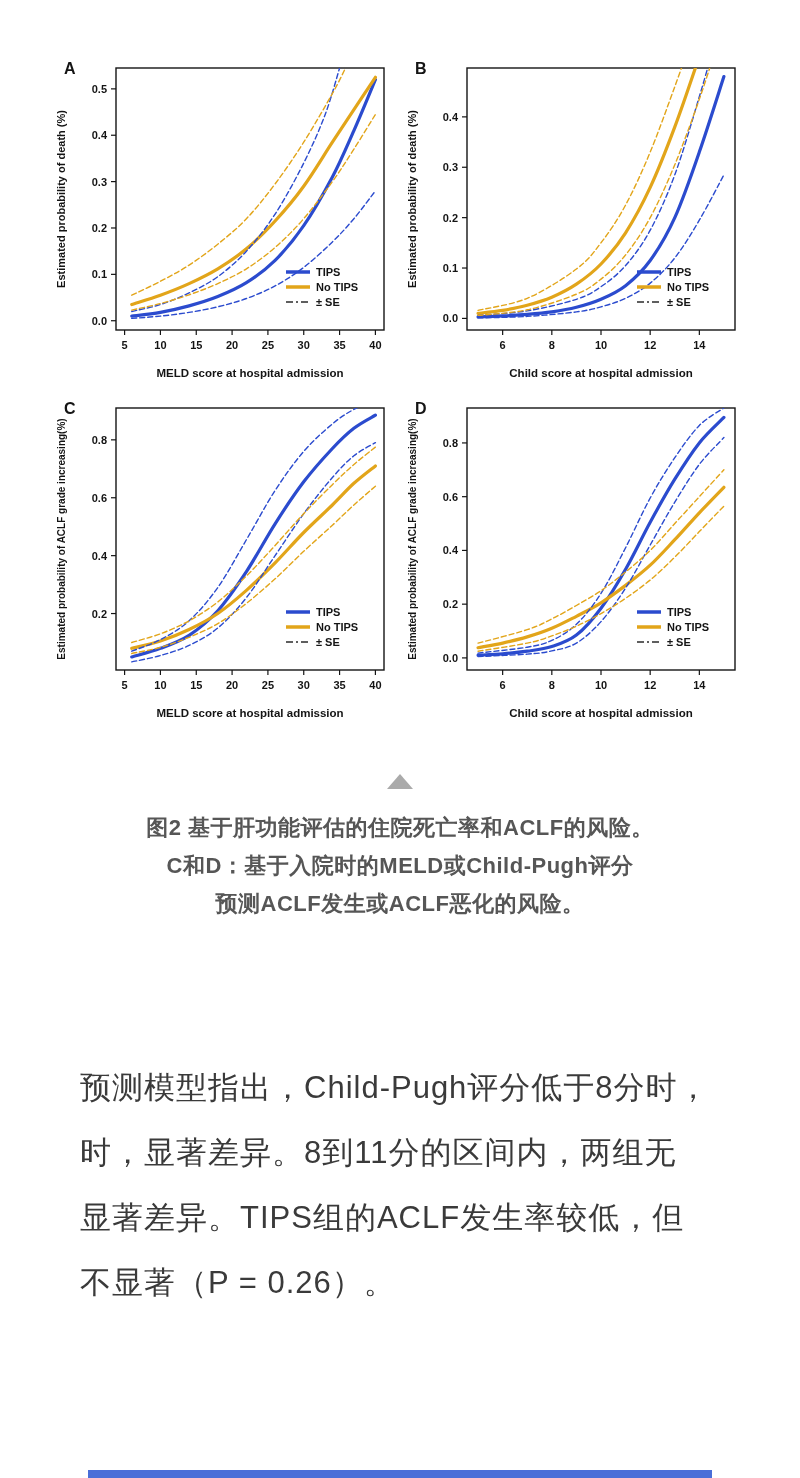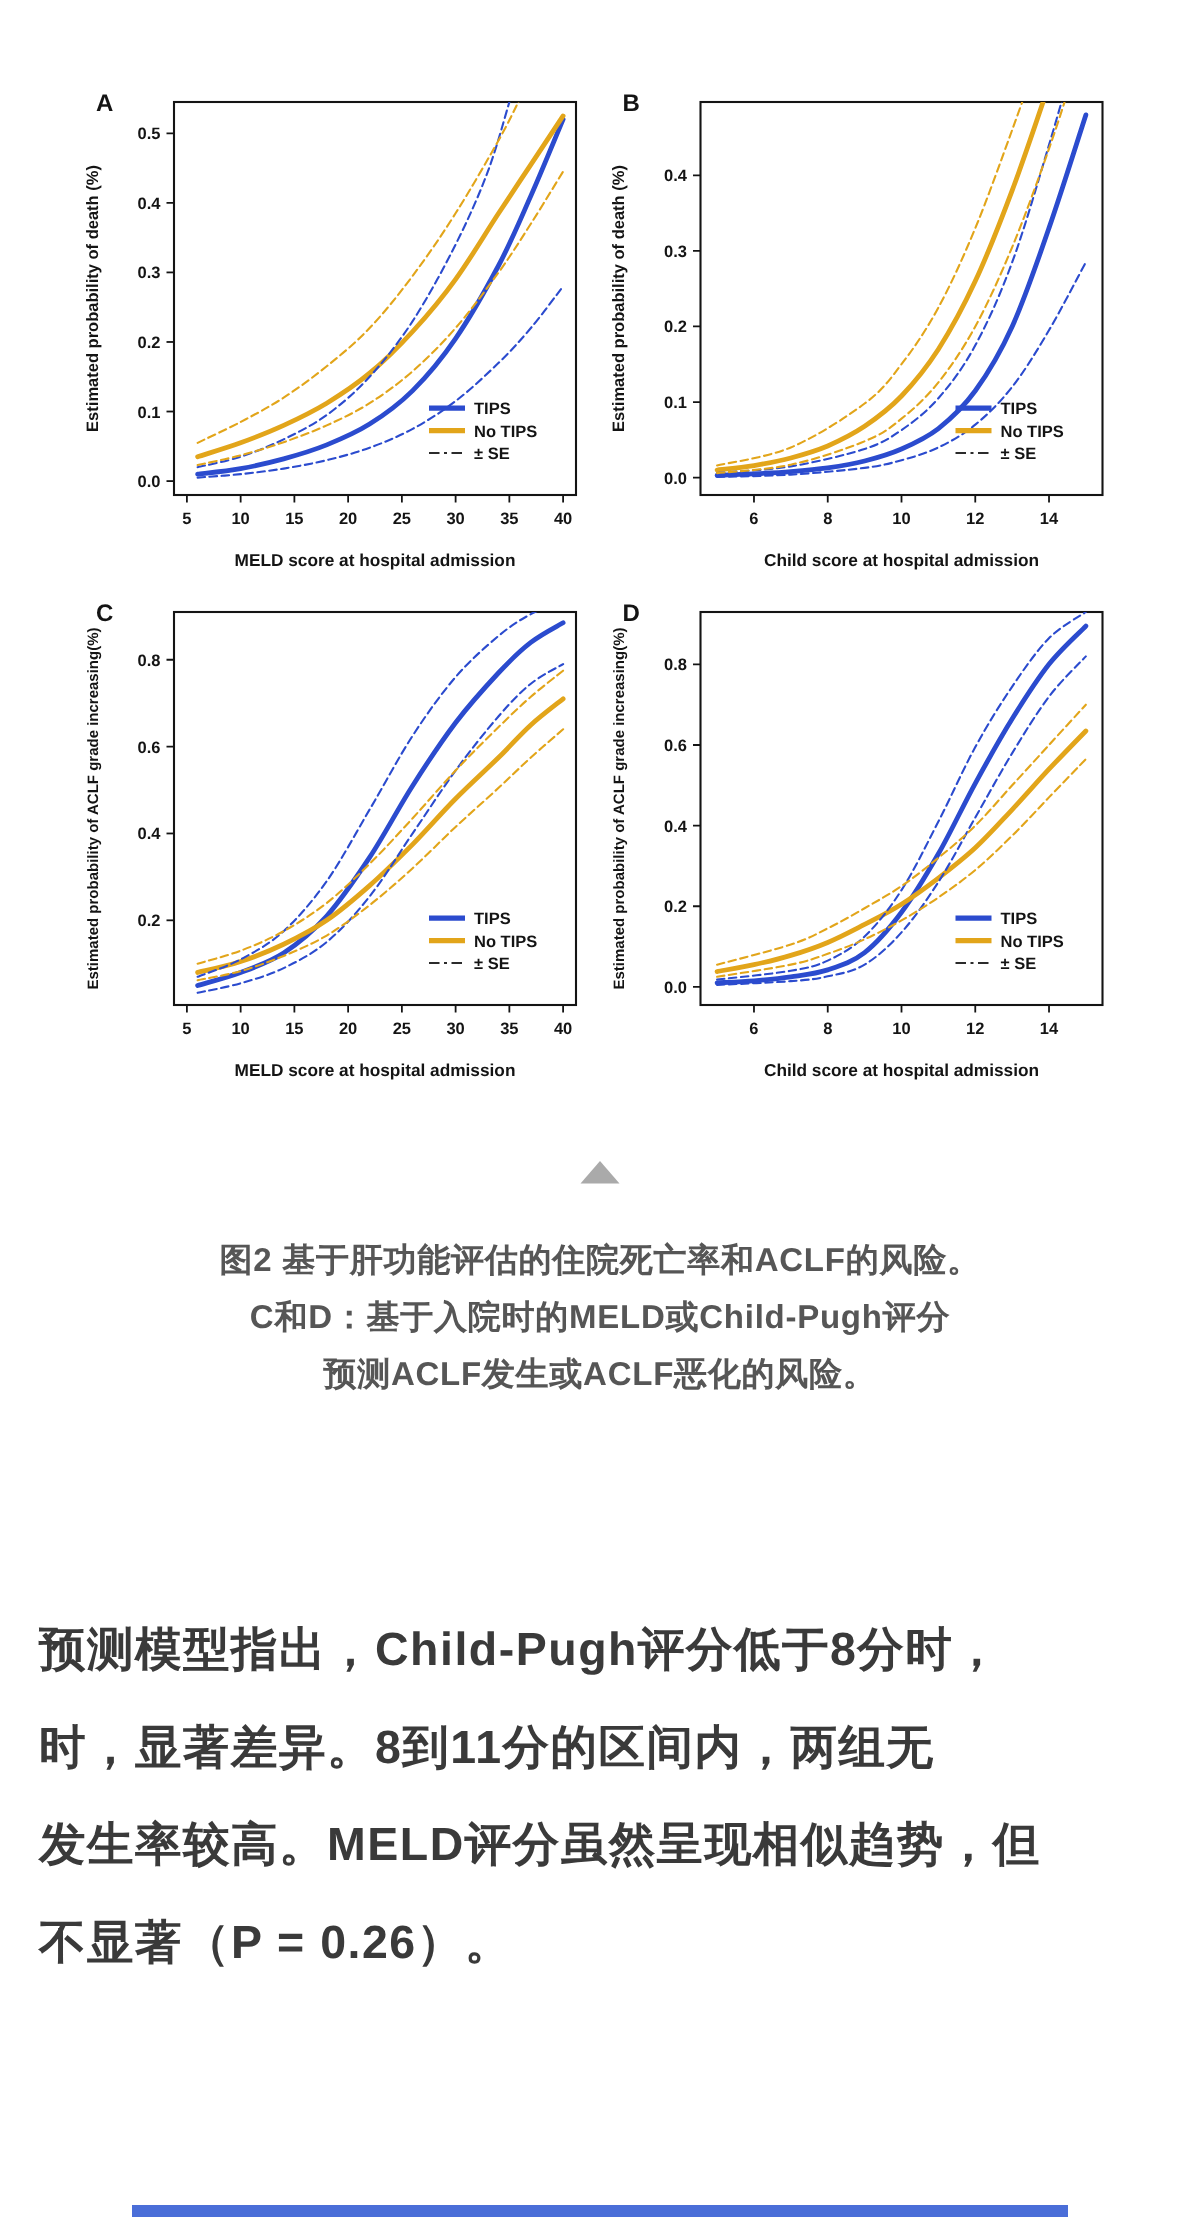--- a/index.html
+++ b/index.html
@@ -11,26 +11,26 @@
   .figure {
     display: grid; grid-template-columns: 345px 345px;
     gap: 8px 6px; justify-content: center; padding-top: 52px;
   }
   .panel { width: 345px; height: 332px; }
   .triangle {
     width: 0; height: 0; margin: 50px auto 0;
     border-left: 13px solid transparent; border-right: 13px solid transparent;
     border-bottom: 15px solid #aaaaaa;
   }
-  .caption { margin-top: 32px; }
+  .caption { margin-top: 20px; }
   .caption p {
     margin: 0; text-align: center; font-size: 22px; line-height: 38px;
     font-weight: 600; letter-spacing: 0.5px;
   }
-  .body-text { margin: 132px 26px 0; font-weight: 700; }
+  .body-text { margin: 132px 80px 0; font-weight: 400; }
   .body-text div {
     font-size: 31px; line-height: 65px; letter-spacing: 1px; white-space: nowrap;
   }
   .bottom-bar { position: absolute; left: 88px; bottom: 0; width: 624px; height: 8px; }
   svg text { font-family: "Liberation Sans", sans-serif; }
 </style>
 </head>
 <body>
 
 <div class="page">
@@ -226,19 +226,19 @@
 
   <div class="caption" style="color: rgb(86, 86, 86);">
     <p>图2 基于肝功能评估的住院死亡率和ACLF的风险。</p>
     <p>C和D：基于入院时的MELD或Child-Pugh评分</p>
     <p>预测ACLF发生或ACLF恶化的风险。</p>
   </div>
 
   <div class="body-text" style="color: rgb(58, 58, 58);">
     <div>预测模型指出，Child-Pugh评分低于8分时，</div>
     <div>时，显著差异。8到11分的区间内，两组无</div>
-    <div>发生率较高。MELD评分虽然呈现相似趋势，但</div>
+    <div>显著差异。TIPS组的ACLF发生率较低，但</div>
     <div>不显著（P = 0.26）。</div>
   </div>
 
   <div class="bottom-bar" style="background-color: rgb(74, 110, 216);"></div>
 
 </div>
 
 </body></html>

